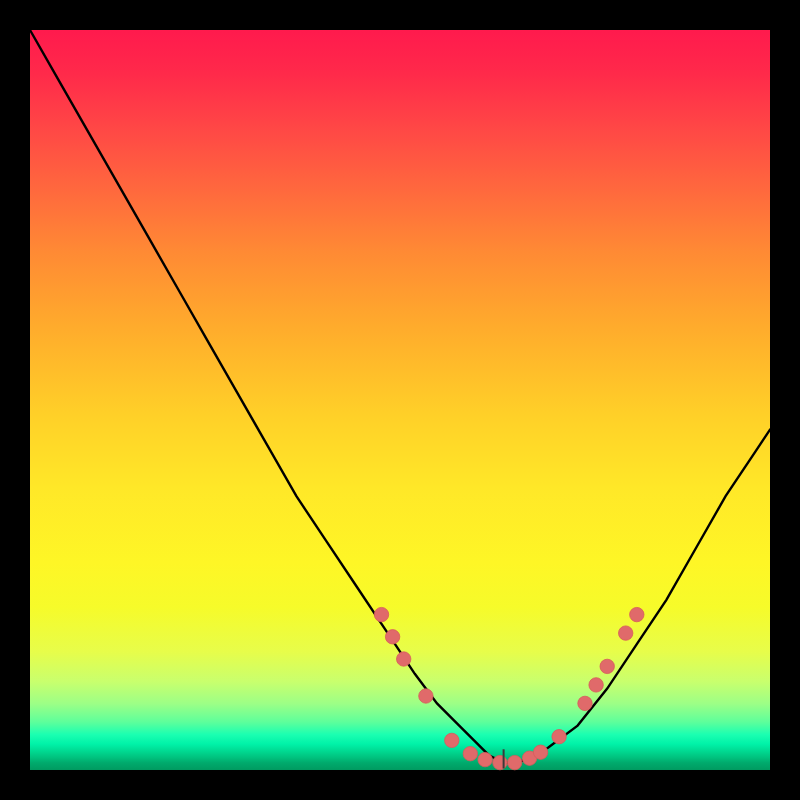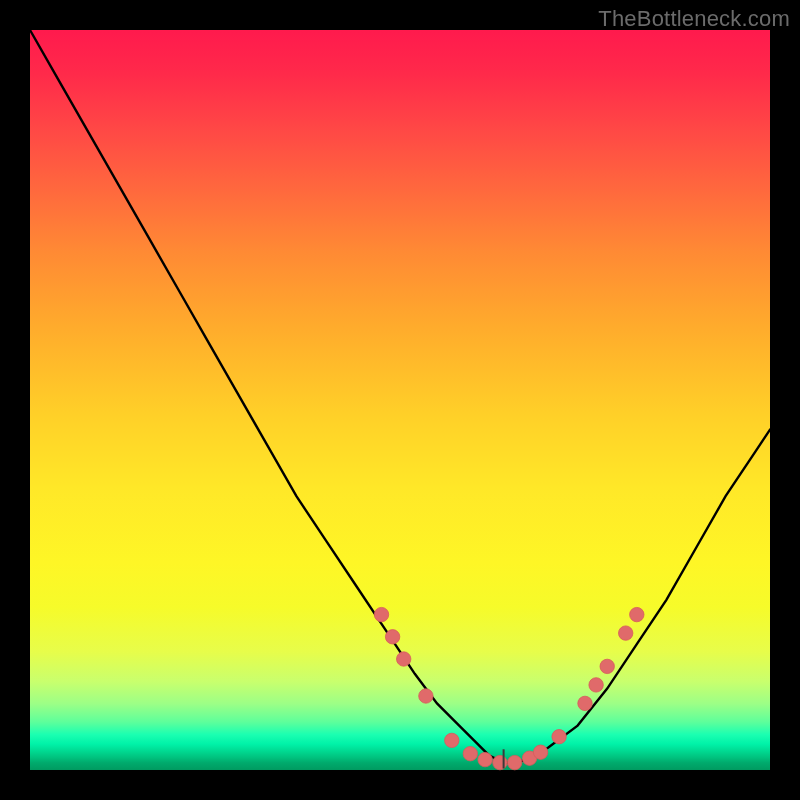--- a/index.html
+++ b/index.html
@@ -67,21 +67,20 @@
     color: #6b6b6b;
     font-size: 22px;
     letter-spacing: 0.2px;
     user-select: none;
   }
 </style>
 </head>
 <body>
 
 <div class="stage">
-  <div class="watermark">TheBottleneck.com</div>
   <div class="plot">
     <div class="gradient"></div>
     <svg class="curve" viewBox="0 0 740 740" preserveAspectRatio="none">
       <path id="curve-path" fill="none" stroke="#000000" stroke-width="2.4" stroke-linecap="round" d="M0.0 0.0 L29.6 51.8 L59.2 103.6 L88.8 155.4 L118.4 207.2 L148.0 259.0 L177.6 310.8 L207.2 362.6 L236.8 414.4 L266.4 466.2 L296.0 510.6 L325.6 555.0 L355.2 599.4 L384.8 643.8 L407.0 673.4 L429.2 695.6 L444.0 710.4 L458.8 725.2 L473.6 732.6 L488.4 732.6 L503.2 725.2 L518.0 717.8 L547.6 695.6 L577.2 658.6 L606.8 614.2 L636.4 569.8 L666.0 518.0 L695.6 466.2 L725.2 421.8 L740.0 399.6"></path>
       <g id="markers">
           <circle cx="351.5" cy="584.6" r="7.2" fill="#e06a6a" stroke="#d85a5a" stroke-width="0.8"></circle>
           <circle cx="362.6" cy="606.8" r="7.2" fill="#e06a6a" stroke="#d85a5a" stroke-width="0.8"></circle>
           <circle cx="373.7" cy="629.0" r="7.2" fill="#e06a6a" stroke="#d85a5a" stroke-width="0.8"></circle>
           <circle cx="395.9" cy="666.0" r="7.2" fill="#e06a6a" stroke="#d85a5a" stroke-width="0.8"></circle>
           <circle cx="421.8" cy="710.4" r="7.2" fill="#e06a6a" stroke="#d85a5a" stroke-width="0.8"></circle>

